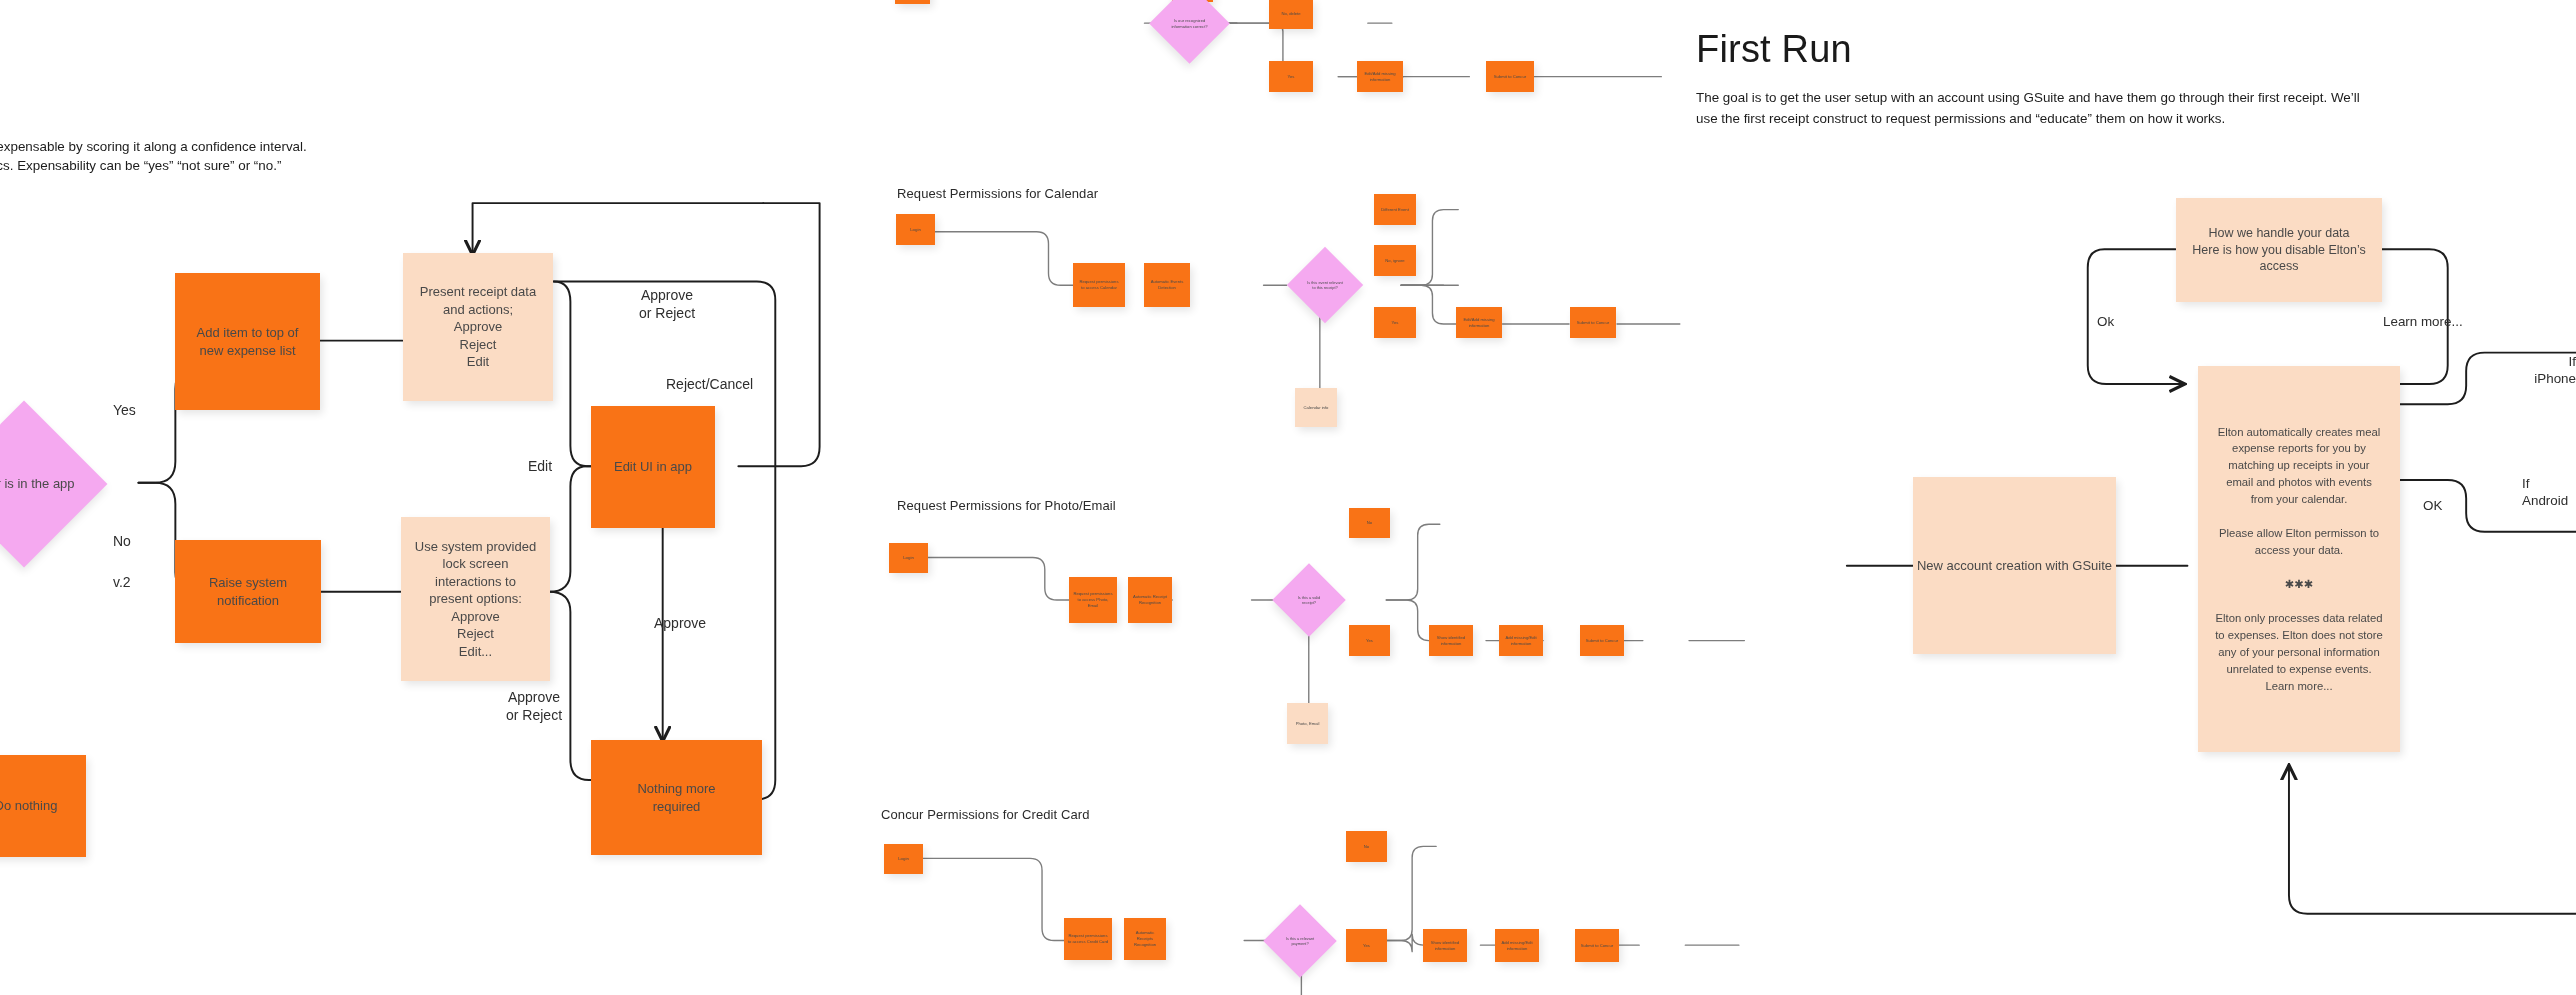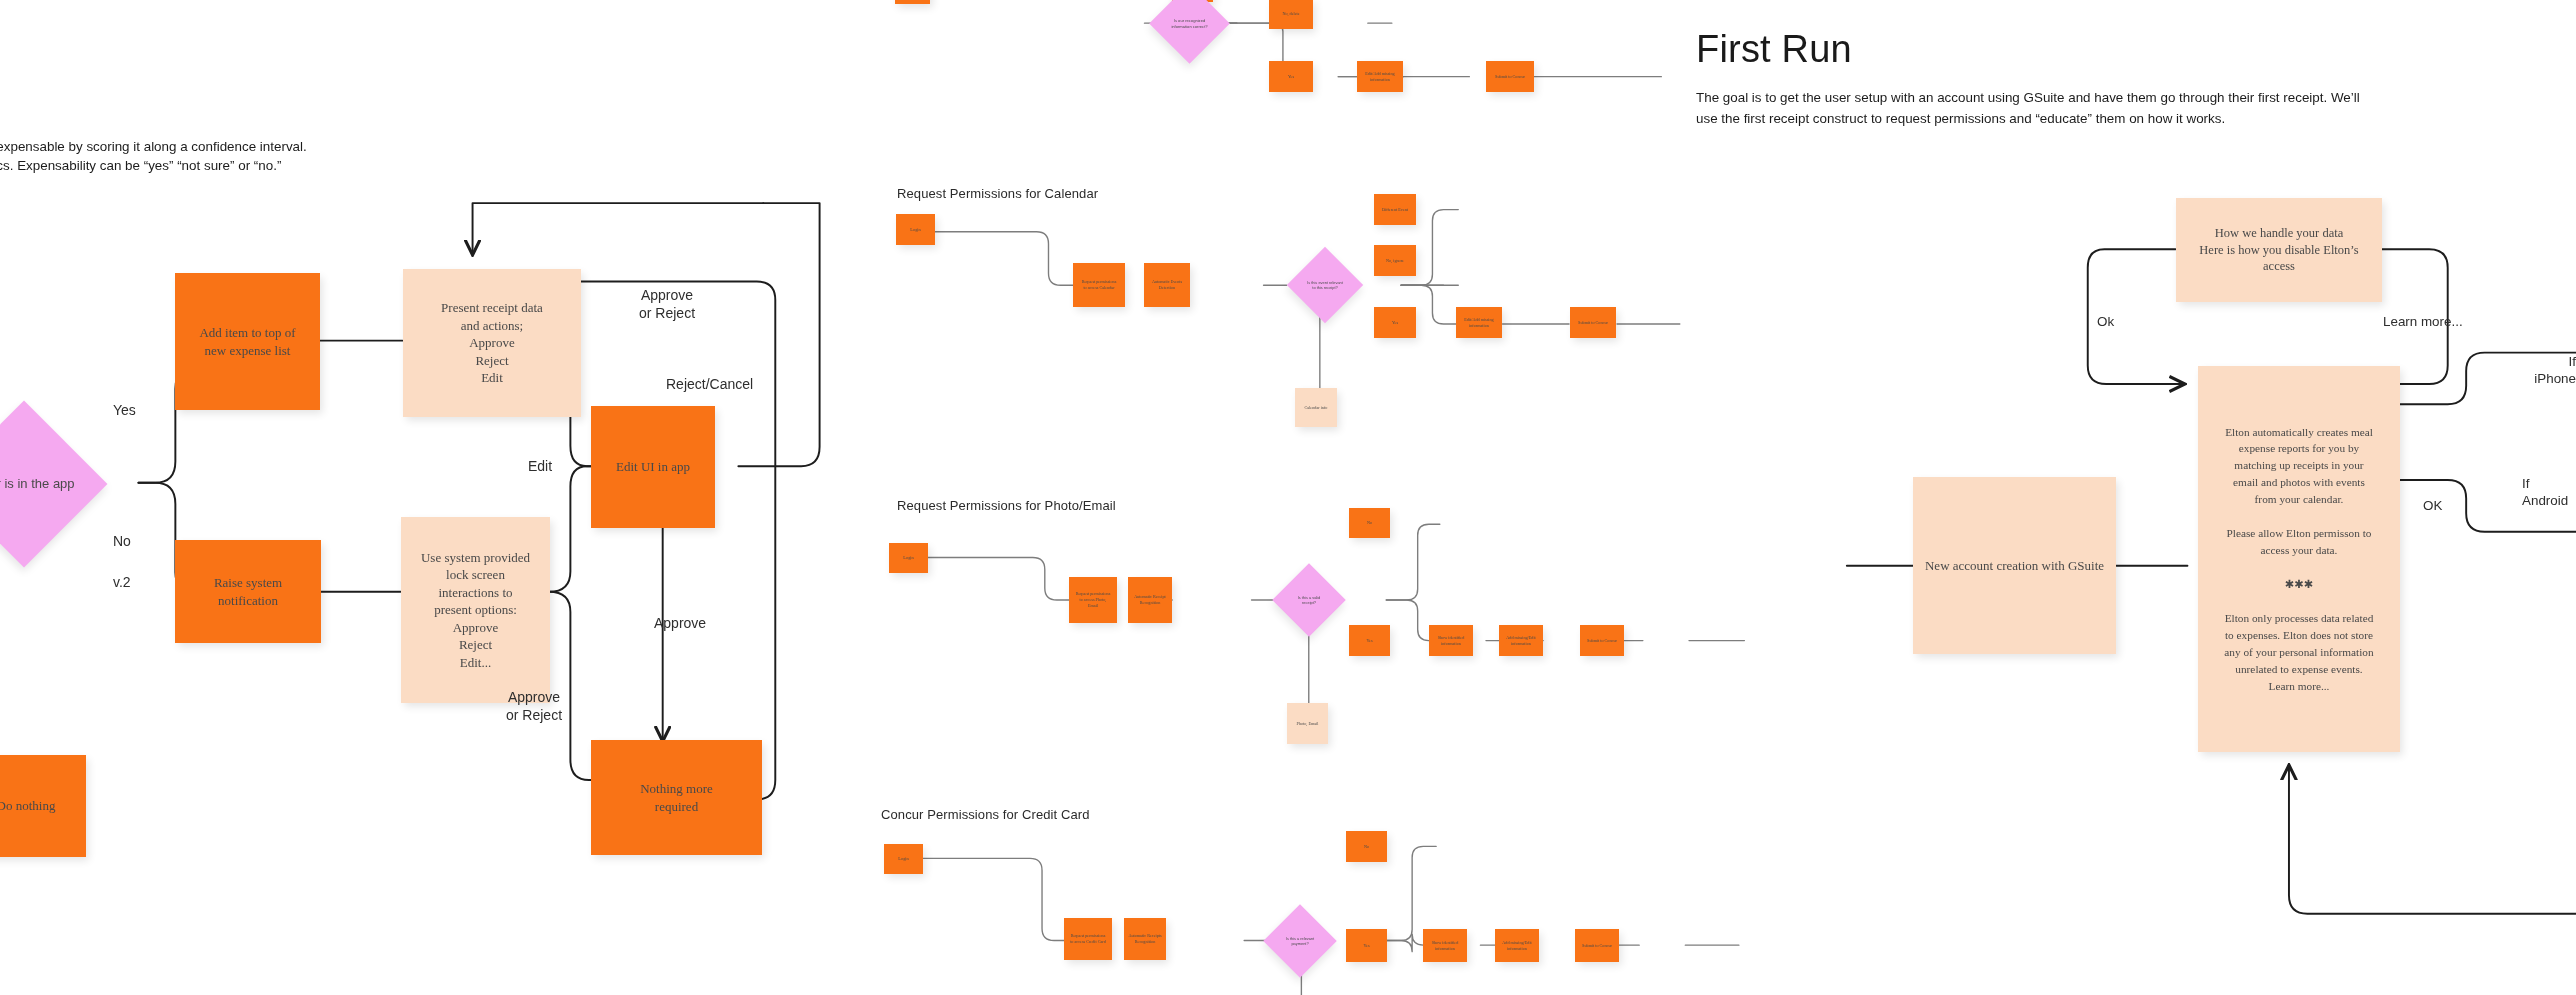--- a/index.html
+++ b/index.html
@@ -26,21 +26,20 @@
     box-sizing: border-box;
     display: flex;
     align-items: center;
     justify-content: center;
     text-align: center;
     line-height: 1.35;
     color: #494949;
     box-shadow: 2.8px 3.7px 8.3px rgba(0,0,0,0.11);
     padding: 3.7px;
     white-space: pre-line;
-    font-family: Liberation Serif, serif;
   }
   .note.yellow { background: #f97316; }
   .note.peach  { background: #fbdcc4; }
 
   .diamond {
     position: absolute;
     background: #f5a9f0;
     box-sizing: border-box;
     transform: rotate(45deg);
     box-shadow: 2.8px 3.7px 8.3px rgba(0,0,0,0.10);
@@ -229,34 +228,34 @@
 
   <div class="diamond" style="left:-35px; top:425px; width:118px; height:118px;">
     <span style="font-size:13px;">User is in the app</span>
   </div>
 
   <div class="note yellow" style="left:175px; top:273px; width:145px; height:137px; font-size:13px;">
     <span>Add item to top of
 new expense list</span>
   </div>
 
-  <div class="note peach" style="left:403px; top:253px; width:178px; height:148px; font-size:13px;margin-top:16px;">
+  <div class="note peach" style="left:403px; top:253px; width:150px; height:148px; font-size:13px;">
     <span>Present receipt data
 and actions;
 Approve
 Reject
 Edit</span>
   </div>
 
   <div class="note yellow" style="left:175px; top:540px; width:146px; height:103px; font-size:13px;">
     <span>Raise system
 notification</span>
   </div>
 
-  <div class="note peach" style="left:401px; top:517px; width:149px; height:186px; font-size:13px;">
+  <div class="note peach" style="left:401px; top:517px; width:149px; height:164px; font-size:13px;">
     <span>Use system provided
 lock screen
 interactions to
 present options:
 Approve
 Reject
 Edit...</span>
   </div>
 
   <div class="note yellow" style="left:591px; top:406px; width:124px; height:122px; font-size:13px;">

